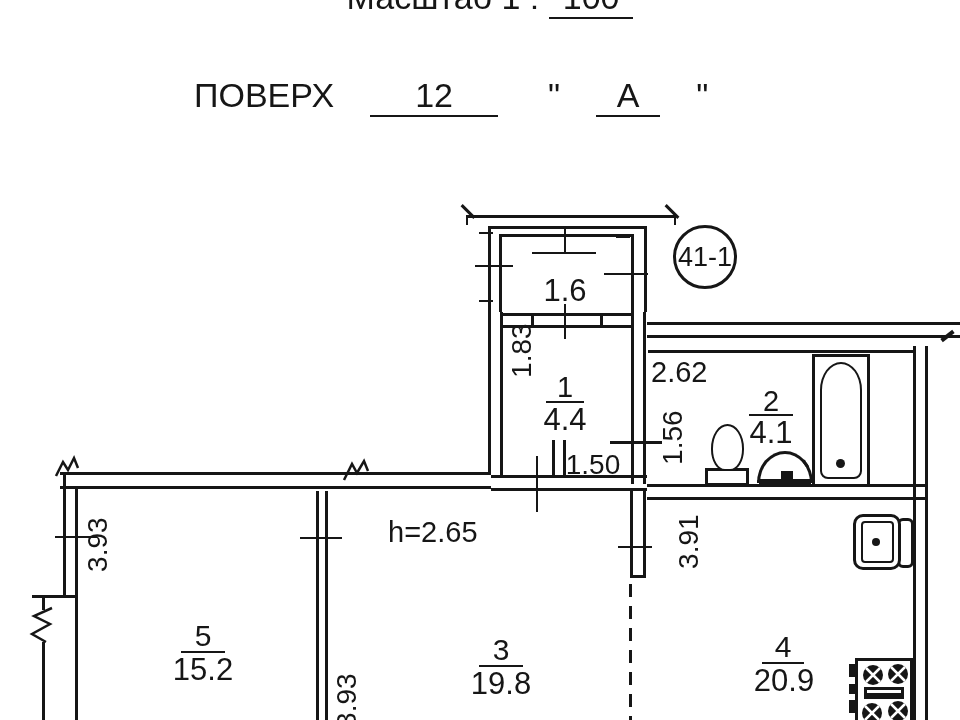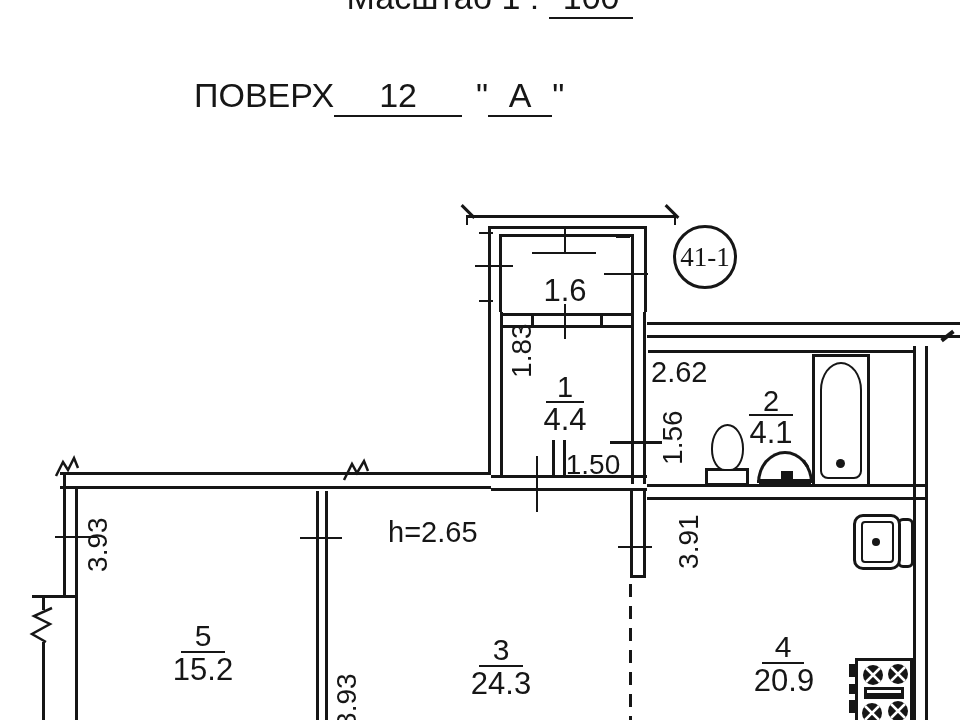--- a/index.html
+++ b/index.html
@@ -5,21 +5,21 @@
   html,body{margin:0;padding:0;background:#fff;}
   #page{position:relative;width:960px;height:720px;background:#ffffff;overflow:hidden;
         font-family:"Liberation Sans",sans-serif;color:#161616;}
   .w{position:absolute;background:#161616;}
   .t{position:absolute;color:#161616;font-size:30px;line-height:1.05;white-space:nowrap;}
   .tc{text-align:center;}
   .rot{transform:rotate(-90deg);}
   .bar{position:absolute;background:#161616;height:2px;}
   .fx{position:absolute;background:#fff;border:3px solid #161616;box-sizing:border-box;}
   .s45{transform:rotate(45deg);}
-  .hdr{position:absolute;font-size:34px;line-height:1.15;}
+  .hdr{position:absolute;font-size:34px;line-height:1.15;gap:36px;}
   .uline{display:inline-block;border-bottom:2.5px solid #161616;text-align:center;}
   svg{position:absolute;overflow:visible;}
 </style>
 </head>
 <body>
 
 <div id="page">
 
   <div class="hdr tc" style="left:280px;top:-22px;width:420px;"><span>Масштаб  1 :</span>&nbsp;<span class="uline" style="padding:0 14px;">100</span></div>
 
@@ -47,21 +47,21 @@
   <div class="w" style="left:479px;top:232px;width:14px;height:2px;"></div>
   <div class="w" style="left:479px;top:300px;width:14px;height:2px;"></div>
   <div class="w" style="left:475px;top:265px;width:38px;height:2px;"></div>
   <div class="w" style="left:616px;top:236px;width:14px;height:2px;"></div>
   <div class="w" style="left:604px;top:273px;width:44px;height:2px;"></div>
 
   <div class="w" style="left:564px;top:228px;width:2px;height:25px;"></div>
   <div class="bar" style="left:532px;top:252px;width:64px;"></div>
   <div class="t tc" style="left:532px;top:255px;width:66px;font-size:31px;margin-top:20px;">1.6</div>
 
-  <div style="position:absolute;left:673px;top:225px;width:64px;height:64px;border:3px solid #161616;border-radius:50%;box-sizing:border-box;text-align:center;line-height:58px;font-size:27px;font-family:Liberation Serif, serif;">41-1</div>
+  <div style="position:absolute;left:673px;top:225px;width:64px;height:64px;border:3px solid #161616;border-radius:50%;box-sizing:border-box;text-align:center;line-height:58px;font-size:27px;">41-1</div>
 
   <div class="w" style="left:502px;top:313px;width:132px;height:3px;"></div>
   <div class="w" style="left:502px;top:325px;width:132px;height:3px;"></div>
   <div class="w" style="left:531px;top:314px;width:3px;height:12px;"></div>
   <div class="w" style="left:600px;top:314px;width:3px;height:12px;"></div>
   <div class="w" style="left:564px;top:304px;width:2px;height:35px;"></div>
 
   <div class="w" style="left:488px;top:312px;width:3px;height:163px;"></div>
   <div class="w" style="left:500px;top:312px;width:3px;height:163px;"></div>
   <div class="w" style="left:631px;top:312px;width:3px;height:172px;"></div>
@@ -157,21 +157,21 @@
   <div class="t tc" style="left:749px;top:386px;width:44px;font-size:29px;">2</div>
   <div class="bar" style="left:749px;top:414px;width:44px;"></div>
   <div class="t tc" style="left:745px;top:417px;width:52px;font-size:31px;">4.1</div>
 
   <div class="t tc" style="left:181px;top:620px;width:44px;font-size:30px;">5</div>
   <div class="bar" style="left:181px;top:651px;width:44px;"></div>
   <div class="t tc" style="left:170px;top:654px;width:66px;font-size:31px;">15.2</div>
 
   <div class="t tc" style="left:479px;top:634px;width:44px;font-size:30px;">3</div>
   <div class="bar" style="left:479px;top:665px;width:44px;"></div>
-  <div class="t tc" style="left:466px;top:668px;width:70px;font-size:31px;">24.3</div>
+  <div class="t tc" style="left:466px;top:668px;width:70px;font-size:31px;">19.8</div>
 
   <div class="t tc" style="left:761px;top:631px;width:44px;font-size:30px;">4</div>
   <div class="bar" style="left:762px;top:662px;width:42px;"></div>
   <div class="t tc" style="left:751px;top:665px;width:66px;font-size:31px;">20.9</div>
 
   <div class="t tc rot" style="left:494px;top:336px;width:56px;font-size:28px;">1.83</div>
   <div class="t tc" style="left:556px;top:450px;width:74px;font-size:28px;text-align:center;">1.50</div>
   <div class="t" style="left:651px;top:357px;font-size:29px;">2.62</div>
   <div class="t tc rot" style="left:645px;top:423px;width:56px;font-size:28px;">1.56</div>
   <div class="t tc rot" style="left:68px;top:530px;width:60px;font-size:28px;">3.93</div>

